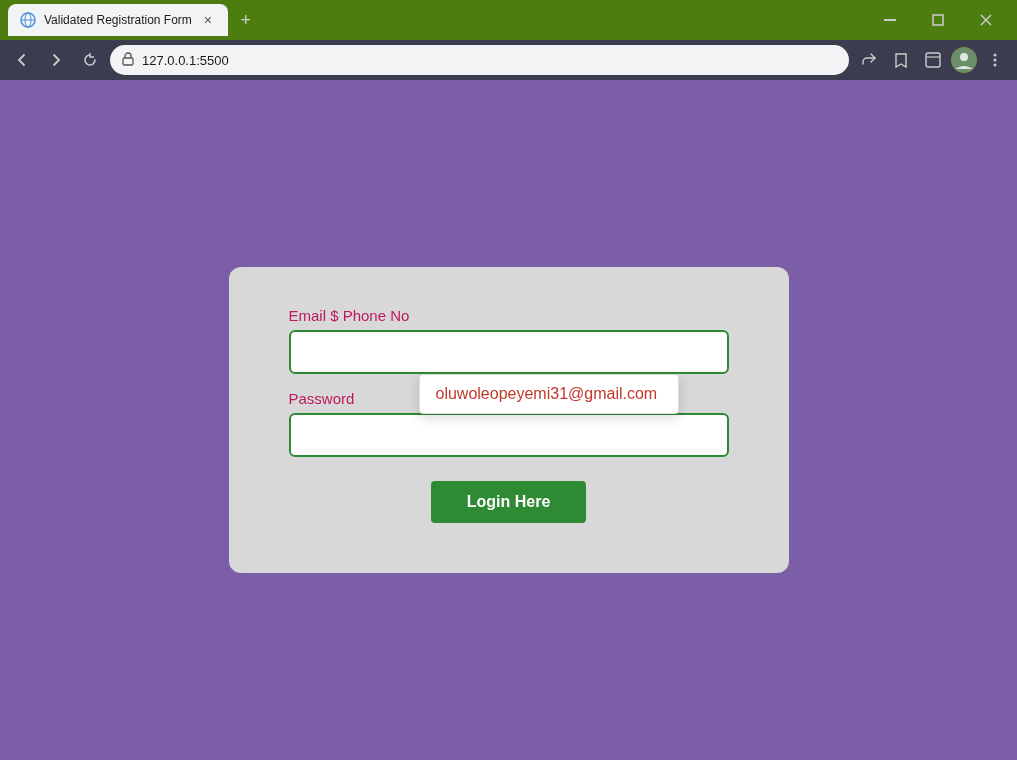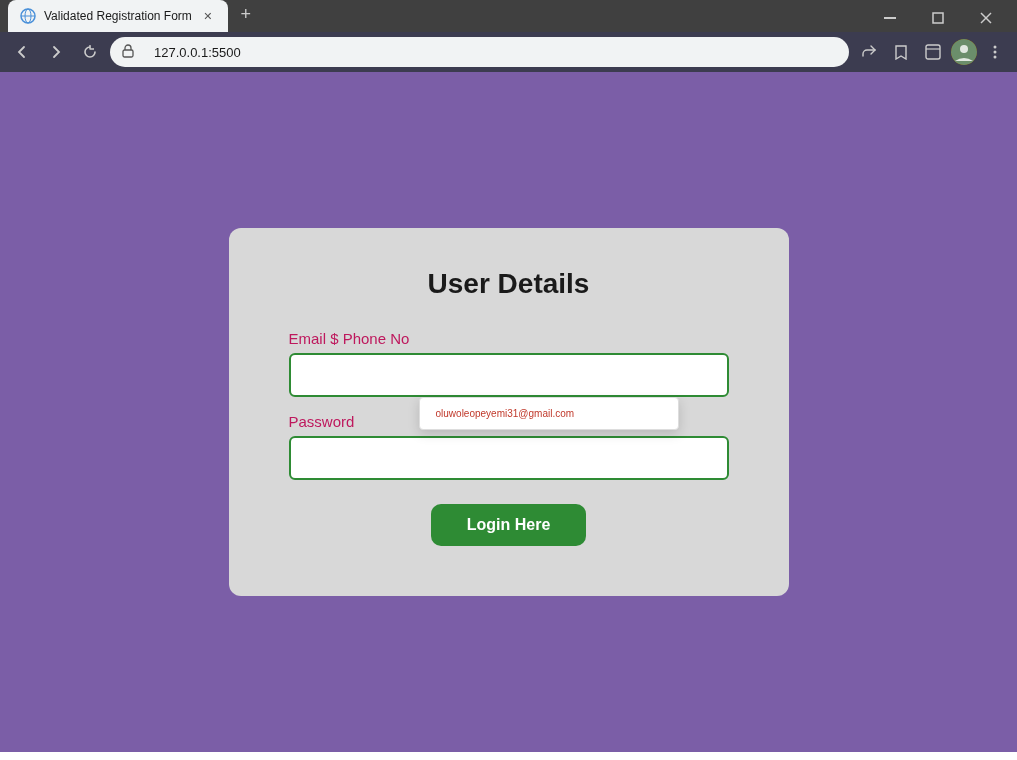--- a/index.html
+++ b/index.html
@@ -85,23 +85,23 @@
       align-items: center;
       justify-content: center;
       color: #ccc;
       font-size: 13px;
       cursor: pointer;
     }
 
     
     .title-bar-top {
       display: flex;
-      align-items: flex-start;
-      background: #404040;
-      height: 32px;
+      align-items: center;
+      background: #4d7c0f;
+      height: 40px;
       padding: 0 8px;
     }
 
     
     .nav-bar {
       display: flex;
       align-items: center;
       background: #3c3c50;
       height: 40px;
       padding: 0 8px;
@@ -120,21 +120,21 @@
       cursor: pointer;
     }
 
     .address-bar {
       flex: 1;
       display: flex;
       align-items: center;
       background: #f1f3f4;
       border-radius: 20px;
       padding: 4px 12px;
-      gap: 20px;
+      gap: 8px;
       height: 30px;
     }
 
     .address-icon {
       color: #555;
       font-size: 12px;
     }
 
     .address-text {
       font-size: 13px;
@@ -230,37 +230,37 @@
       background: #fff;
       border: 1px solid #ddd;
       border-radius: 4px;
       box-shadow: 0 4px 12px rgba(0,0,0,0.15);
       z-index: 100;
       min-width: 260px;
     }
 
     .autocomplete-item {
       padding: 10px 16px;
-      font-size: 10px;
+      font-size: 16px;
       cursor: pointer;
       color: #1a1a1a;
       border-bottom: 1px solid #f0f0f0;
     }
 
     .autocomplete-item:last-child { border-bottom: none; }
 
     .autocomplete-item.gmail { color: #c0392b; }
 
     .login-btn {
       display: block;
       margin: 24px auto 0;
       background: #2e8b34;
       color: #fff;
       border: none;
-      border-radius: 10px;
+      border-radius: 4px;
       padding: 12px 36px;
       font-size: 16px;
       font-weight: bold;
       cursor: pointer;
     }
 
     @keyframes blink {
       0%, 100% { opacity: 1; }
       50% { opacity: 0; }
     }
@@ -371,21 +371,20 @@
       </div>
     </div>
   </div>
 
 </div>
 
 <div class="page-content">
 
   <div class="form-card">
 
-    <h1 class="form-title">User Details</h1>
 
     <div class="form-group">
       <label class="form-label">Email $ Phone No</label>
       <input type="text" class="form-input" value="" placeholder="" style="">
 
       
       <div class="autocomplete-dropdown">
         <div class="autocomplete-item gmail">
           <span>oluwoleopeyemi31@gmail.com</span>
         </div>

